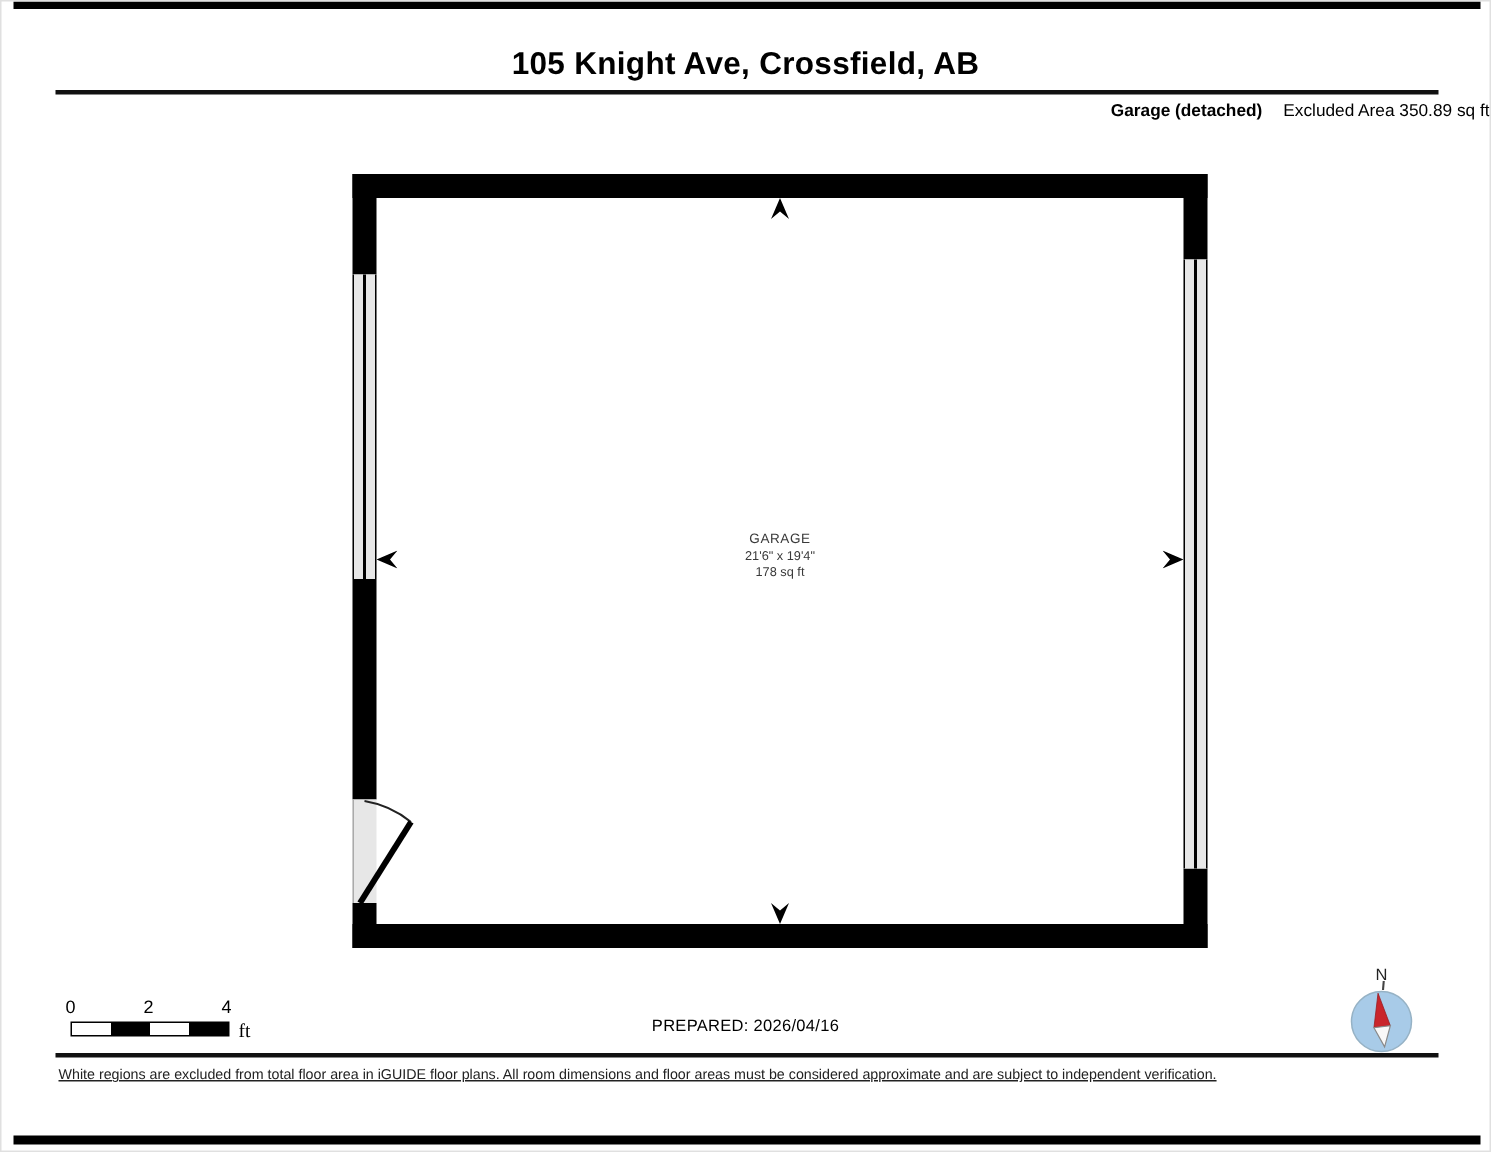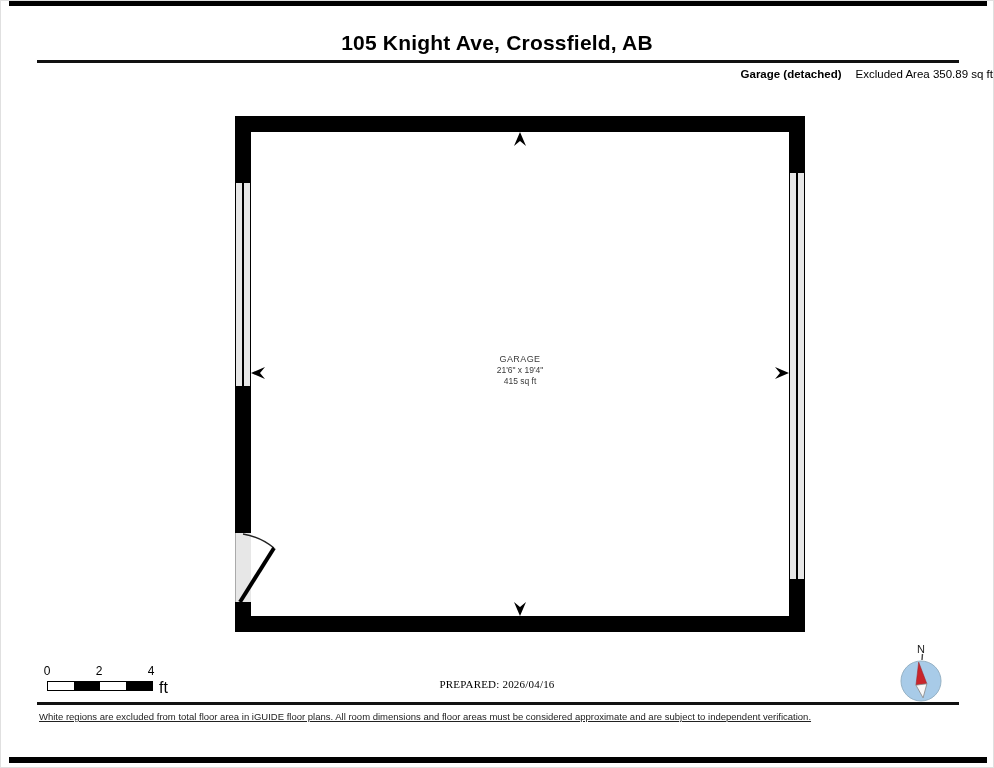--- a/index.html
+++ b/index.html
@@ -30,22 +30,22 @@
   .glass{position:absolute;left:50%;top:0;width:2px;height:100%;margin-left:-1px;background:#000;}
   .door-opening{position:absolute;left:0;top:417px;width:16px;height:69px;background:#e7e7e7;border-left:1px solid #aaa;box-sizing:border-box;}
   .room-label{left:285px;top:238px;transform:translateX(-50%);text-align:center;color:#3a3a3a;width:160px;}
   .room-name{font-size:9px;letter-spacing:.4px;line-height:11px;}
   .room-dim,.room-area{font-size:8.5px;line-height:10.5px;}
   
   .scale-num{position:absolute;top:663px;font-size:12px;transform:translateX(-50%);}
   .scale-bar{left:46px;top:680px;width:104px;height:8px;border:1px solid #000;display:flex;box-sizing:content-box;}
   .scale-bar div{flex:1;}
   .seg-w{background:#fff;} .seg-b{background:#000;}
-  .scale-ft{left:158px;top:678px;font-size:16px;}
-  .prepared{left:0;top:677px;width:100%;text-align:center;font-size:11px;letter-spacing:.2px;font-family:Liberation Serif, serif;}
+  .scale-ft{left:158px;top:678px;font-size:13px;font-family:Liberation Serif, serif;}
+  .prepared{left:0;top:677px;width:100%;text-align:center;font-size:11px;letter-spacing:.2px;}
   .disclaimer{left:38px;top:710px;width:920px;font-size:9.5px;color:#222;text-decoration:underline;}
   .compass{left:896px;top:640px;}
 </style>
 </head>
 <body>
 
 <div class="page">
 
   <div class="abs topbar"></div>
 
@@ -88,21 +88,21 @@
     <svg class="abs" style="left:16px;top:251px;" width="14" height="12" viewBox="0 0 14 12">
       <polygon points="0,6 14,0 9,6 14,12" fill="#000"></polygon>
     </svg>
     <svg class="abs" style="left:540px;top:251px;" width="14" height="12" viewBox="0 0 14 12">
       <polygon points="14,6 0,0 5,6 0,12" fill="#000"></polygon>
     </svg>
 
     <div class="abs room-label">
       <div class="room-name">GARAGE</div>
       <div class="room-dim">21'6" x 19'4"</div>
-      <div class="room-area">415 sq ft</div>
+      <div class="room-area">178 sq ft</div>
     </div>
   </div>
 
   <span class="scale-num" style="left:46px;">0</span>
   <span class="scale-num" style="left:98px;">2</span>
   <span class="scale-num" style="left:150px;">4</span>
   <div class="abs scale-bar">
     <div class="seg-w"></div>
     <div class="seg-b"></div>
     <div class="seg-w"></div>

